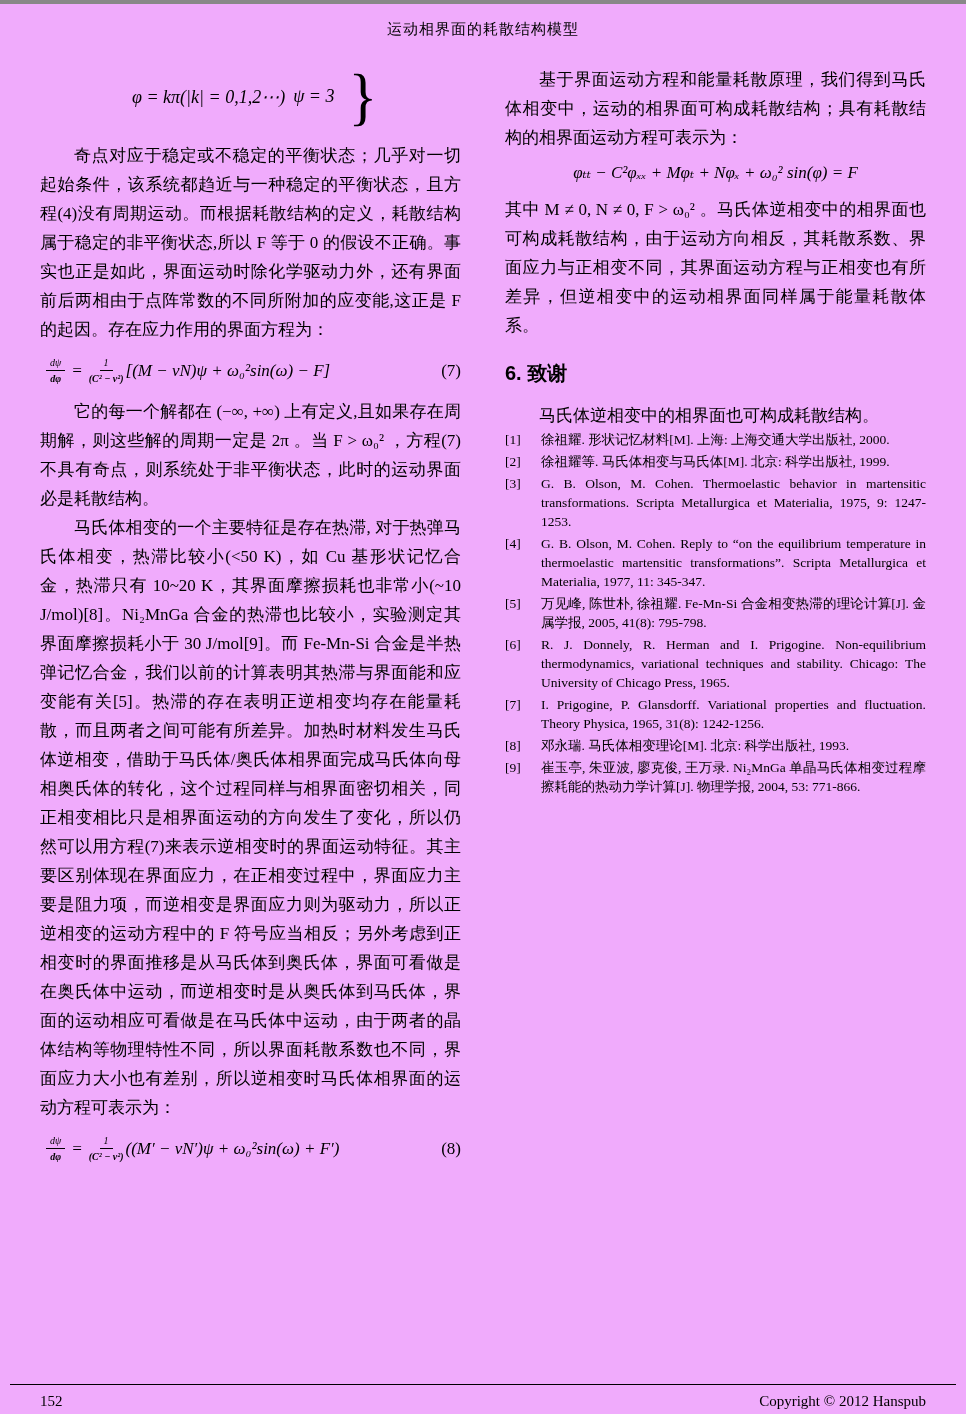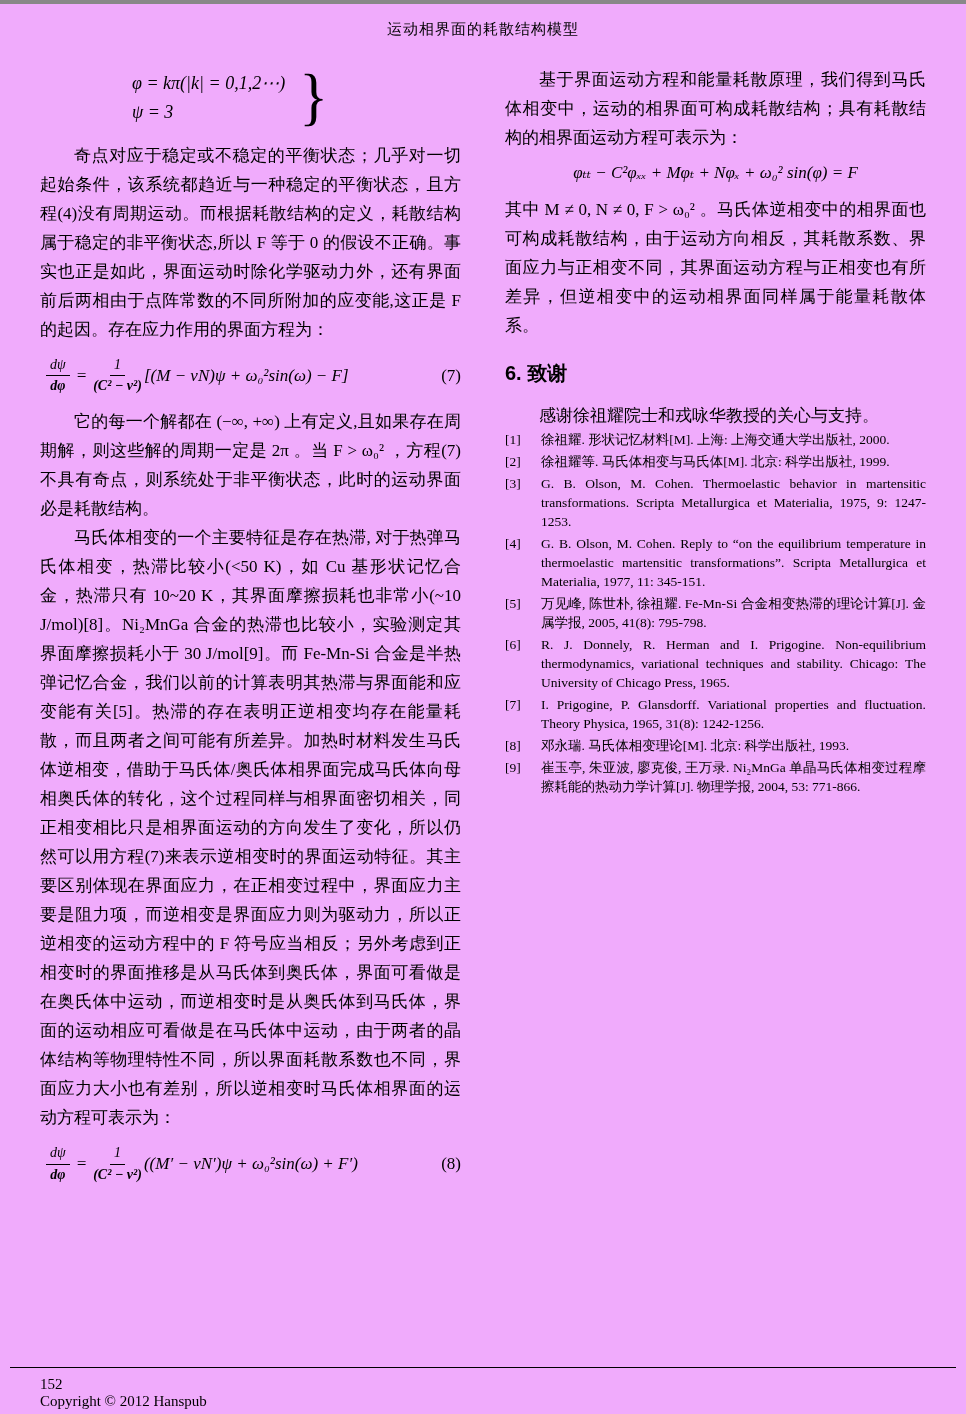--- a/index.html
+++ b/index.html
@@ -9,41 +9,41 @@
     position:relative; width:966px; height:1414px; background:#f0abfc;
     padding:10px 40px 0 40px; overflow:hidden; margin:4px auto;
   }
   .running-head { text-align:center; font-size:15px; letter-spacing:1px; padding-top:6px; margin-bottom:26px; }
   .columns { display:flex; gap:44px; }
   .col { width:421px; }
   .para { font-size:17px; line-height:29px; text-align:justify; text-indent:2em; }
   .para.noindent { text-indent:0; }
   
   .eq-system { display:flex; align-items:center; margin:2px 0 14px 92px; }
-  .eq-sys-lines { display:flex; flex-direction:column; gap:8px; font-size:18px; font-style:italic; }
+  .eq-sys-lines { display:flex; gap:8px; font-size:18px; font-style:italic; }
   .brace { font-size:60px; font-weight:200; margin-left:14px; transform:scaleY(1.05); line-height:1; }
   
   .eq-row { display:flex; align-items:center; font-size:17px; font-style:italic; margin:12px 0 12px 6px; white-space:nowrap; }
   .eq-row .math-op { margin:0 6px; }
   .eq-row .math-rhs { margin-left:2px; }
-  .frac { display:inline-flex; flex-direction:column; align-items:center; font-size:14px; line-height:1.3; }
+  .frac { display:inline-flex; flex-direction:column; align-items:center; font-size:10px; line-height:1.3; }
   .frac .num { border-bottom:1px solid #000; padding:0 4px 1px; }
   .frac .den { padding-top:1px;font-weight:bold; }
   .eq-number { margin-left:auto; font-style:normal; }
   .eq-center { text-align:center; font-style:italic; font-size:17px; margin:10px 0 12px 0; }
   
   .section-heading { font-family:"Liberation Sans","DejaVu Sans",sans-serif; font-weight:bold; font-size:20px; margin:20px 0 14px 0; }
   .refs-heading { font-family:"Liberation Sans","DejaVu Sans",sans-serif; font-weight:bold; font-size:20px; margin:30px 0 16px 0; }
   
   .ref-list { list-style:none; }
   .ref-item { display:flex; font-size:13.5px; line-height:19px; margin-bottom:3px; }
   .ref-label { width:36px; flex-shrink:0; }
   .ref-text { flex:1; text-align:justify; }
   
-  .footer { position:absolute; left:10px; right:10px; bottom:8px; border-top:1px solid #000; display:flex; justify-content:space-between; padding:8px 30px 0 30px; font-size:15px;flex-direction:column; }
+  .footer { position:absolute; left:10px; right:10px; bottom:8px; border-top:1px solid #000; display:flex; justify-content:space-between; padding:8px 30px 0 30px; font-size:15px; }
 </style>
 </head>
 <body>
 
 <div class="page">
 
   <div class="running-head">
     <span>运动相界面的耗散结构模型</span>
   </div>
 
@@ -100,39 +100,39 @@
 
 
       <p class="para">基于界面运动方程和能量耗散原理，我们得到马氏体相变中，运动的相界面可构成耗散结构；具有耗散结构的相界面运动方程可表示为：</p>
 
       <div class="eq-center">φₜₜ − C²φₓₓ + Mφₜ + Nφₓ + ω₀² sin(φ) = F</div>
 
       <p class="para noindent">其中 M ≠ 0, N ≠ 0,  F &gt; ω₀² 。马氏体逆相变中的相界面也可构成耗散结构，由于运动方向相反，其耗散系数、界面应力与正相变不同，其界面运动方程与正相变也有所差异，但逆相变中的运动相界面同样属于能量耗散体系。</p>
 
       <h2 class="section-heading">6. 致谢</h2>
 
-      <p class="para">感谢徐祖耀院士和戎咏华教授的关心与支持。</p>
+      <p class="para">马氏体逆相变中的相界面也可构成耗散结构。</p>
 
 
       <ul class="ref-list">
         <li class="ref-item">
           <span class="ref-label">[1]</span>
           <span class="ref-text">徐祖耀. 形状记忆材料[M]. 上海: 上海交通大学出版社, 2000.</span>
         </li>
         <li class="ref-item">
           <span class="ref-label">[2]</span>
           <span class="ref-text">徐祖耀等. 马氏体相变与马氏体[M]. 北京: 科学出版社, 1999.</span>
         </li>
         <li class="ref-item">
           <span class="ref-label">[3]</span>
           <span class="ref-text">G. B. Olson, M. Cohen. Thermoelastic behavior in martensitic transformations. Scripta Metallurgica et Materialia, 1975, 9: 1247-1253.</span>
         </li>
         <li class="ref-item">
           <span class="ref-label">[4]</span>
-          <span class="ref-text">G. B. Olson, M. Cohen. Reply to “on the equilibrium temperature in thermoelastic martensitic transformations”. Scripta Metallurgica et Materialia, 1977, 11: 345-151.</span>
+          <span class="ref-text">G. B. Olson, M. Cohen. Reply to “on the equilibrium temperature in thermoelastic martensitic transformations”. Scripta Metallurgica et Materialia, 1977, 11: 345-347.</span>
         </li>
         <li class="ref-item">
           <span class="ref-label">[5]</span>
           <span class="ref-text">万见峰, 陈世朴, 徐祖耀. Fe-Mn-Si 合金相变热滞的理论计算[J]. 金属学报, 2005, 41(8): 795-798.</span>
         </li>
         <li class="ref-item">
           <span class="ref-label">[6]</span>
           <span class="ref-text">R. J. Donnely, R. Herman and I. Prigogine. Non-equilibrium thermodynamics, variational techniques and stability. Chicago: The University of Chicago Press, 1965.</span>
         </li>
         <li class="ref-item">

